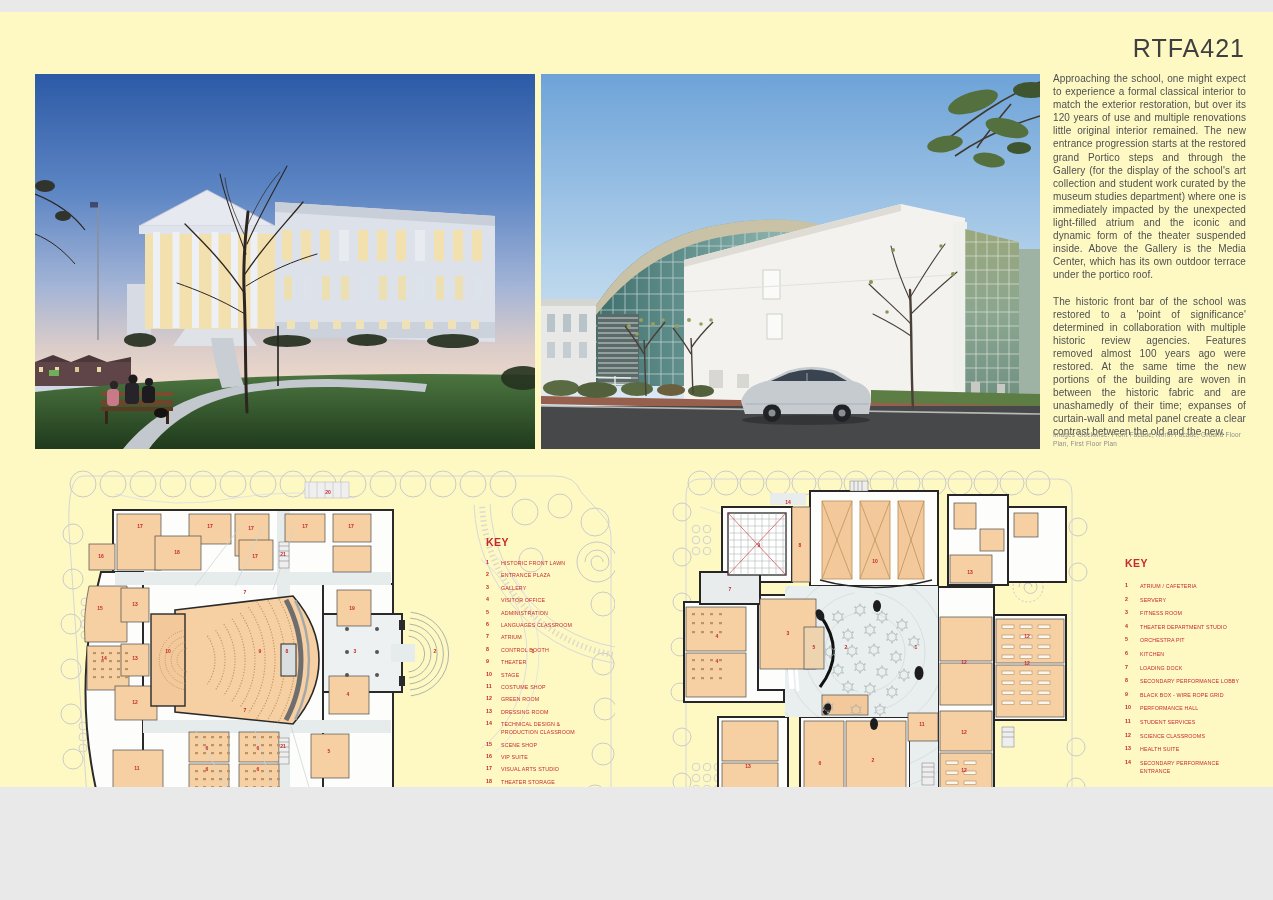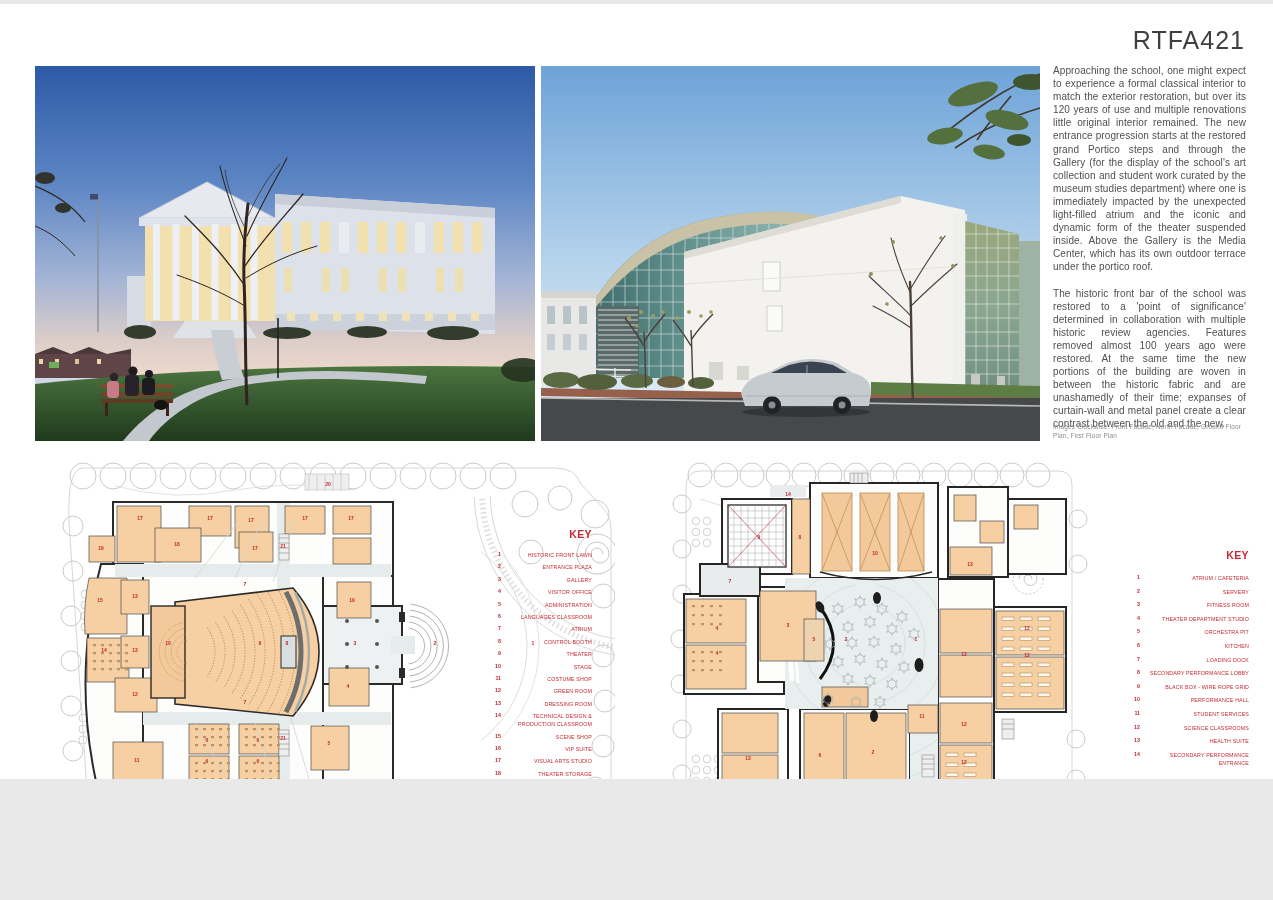--- a/index.html
+++ b/index.html
@@ -1,31 +1,31 @@
 <!DOCTYPE html>
 <html><head>
 <meta charset="utf-8">
 <style>
   html,body{margin:0;padding:0;background:#e9e9e9;}
-  .board{position:relative;width:1273px;height:775px;background:#ffffff;margin:4px auto;
+  .board{position:relative;width:1273px;height:775px;background:#fef9c3;margin:12px auto;
          font-family:"Liberation Sans", sans-serif;overflow:hidden;}
   .code{position:absolute;top:22px;right:28px;font-size:25px;letter-spacing:1px;color:#3f3f41;}
   .photo{position:absolute;top:62px;overflow:hidden;background:#cfd8e4;}
   .photo svg{display:block;}
   #photo1{left:35px;width:500px;height:375px;}
   #photo2{left:541px;width:499px;height:375px;}
   .textcol{position:absolute;left:1053px;top:60px;width:193px;}
   .textcol p{margin:0 0 13px 0;font-size:10px;line-height:1.31;letter-spacing:.1px;
              text-align:justify;color:#4f4f51;}
   .caption{position:absolute;left:1053px;top:419px;width:193px;font-size:6.4px;
            line-height:1.35;color:#8c8c8c;letter-spacing:.2px;}
   .plan{position:absolute;}
   #plan1{left:55px;top:452px;width:560px;height:385px;}
   #plan2{left:670px;top:455px;width:420px;height:395px;}
-  .key{position:absolute;color:#c5282f;text-align:right;}
+  .key{position:absolute;color:#c5282f;}
   #key1{left:486px;top:524px;width:106px;}
   #key2{left:1125px;top:545px;width:124px;}
   .key-title{font-size:10.5px;font-weight:bold;letter-spacing:.4px;}
   #key1 .key-items{margin-top:11px;}
   #key2 .key-items{margin-top:13px;}
   .key-row{display:flex;align-items:flex-start;}
   #key1 .key-row{margin-bottom:4.2px;}
   #key2 .key-row{margin-bottom:5.4px;}
   .key-num{width:15px;flex:0 0 15px;font-weight:bold;font-size:5.3px;}
   .key-label{flex:1;font-size:5.3px;letter-spacing:.15px;line-height:1.55;}

